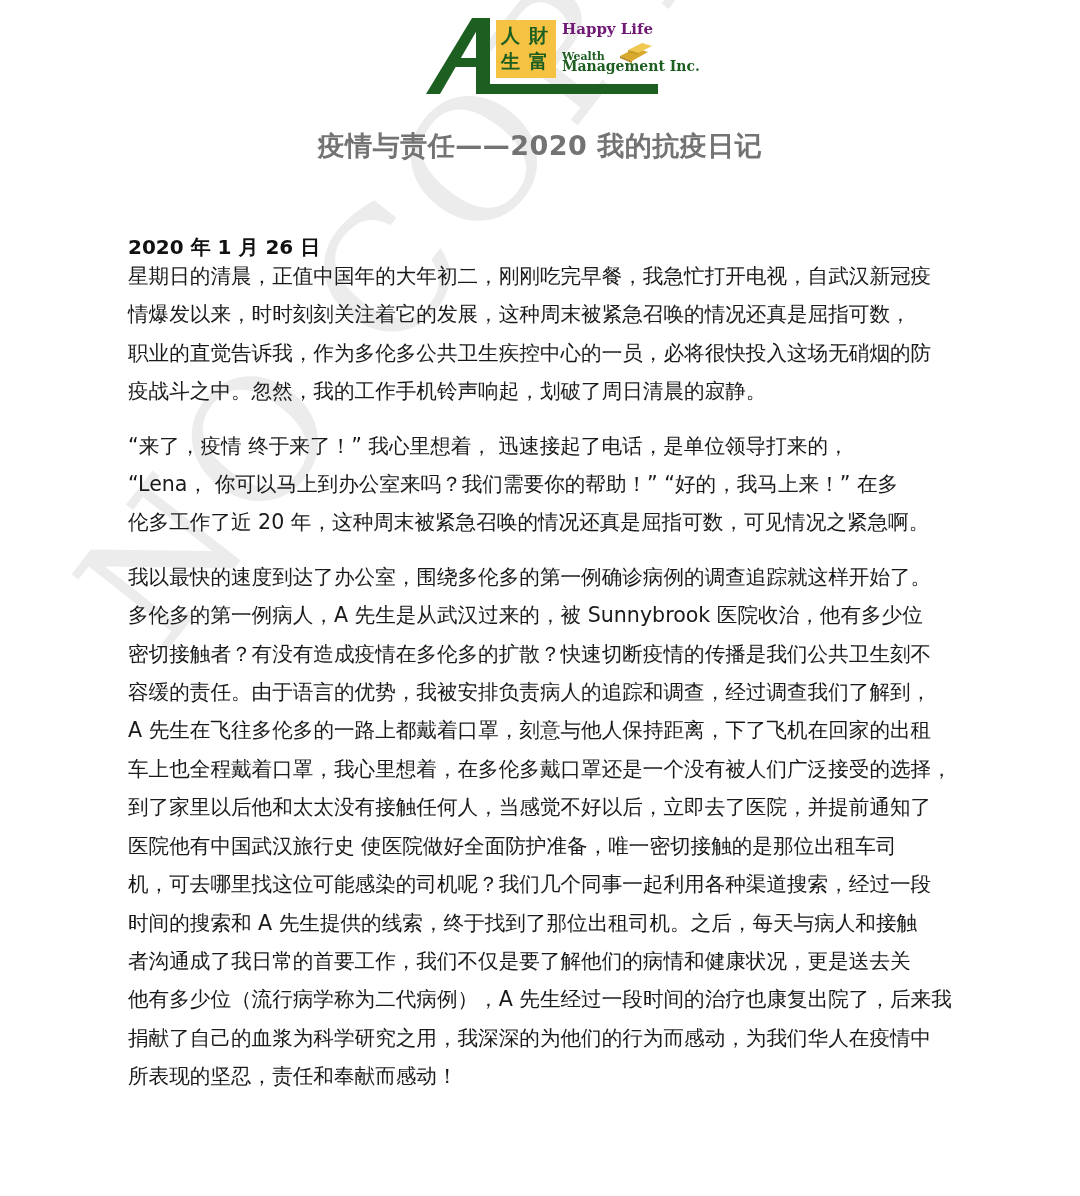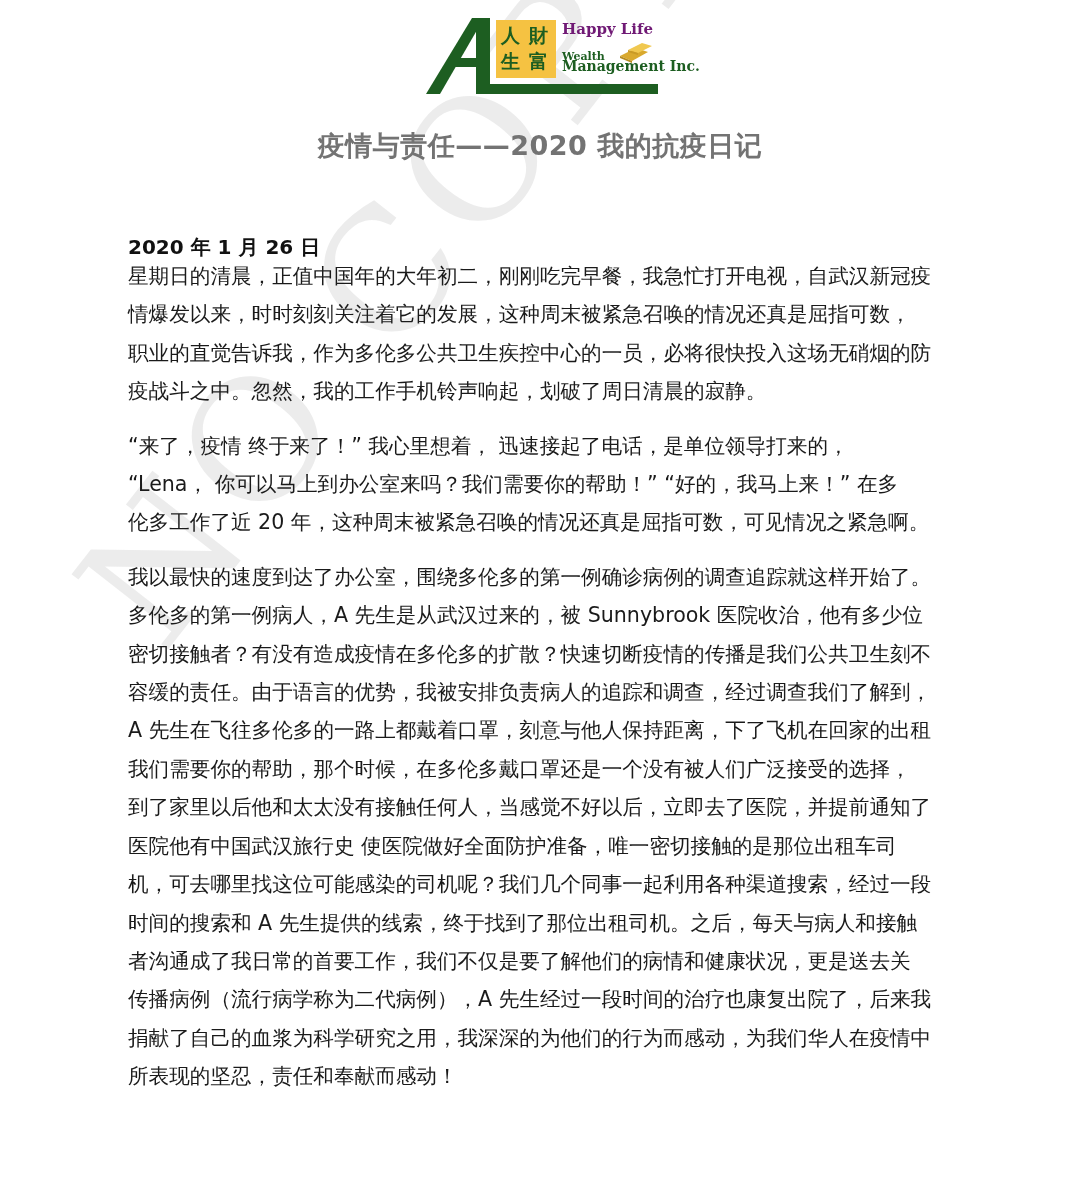--- a/index.html
+++ b/index.html
@@ -169,25 +169,25 @@
       <span class="line"> “来了，疫情 终于来了！”  我心里想着， 迅速接起了电话，是单位领导打来的，</span>
       <span class="line"> “Lena， 你可以马上到办公室来吗？我们需要你的帮助！”  “好的，我马上来！” 在多</span>
       <span class="line">伦多工作了近 20 年，这种周末被紧急召唤的情况还真是屈指可数，可见情况之紧急啊。</span>
     </p>
     <p class="para">
       <span class="line">我以最快的速度到达了办公室，围绕多伦多的第一例确诊病例的调查追踪就这样开始了。</span>
       <span class="line">多伦多的第一例病人，A 先生是从武汉过来的，被 Sunnybrook 医院收治，他有多少位</span>
       <span class="line">密切接触者？有没有造成疫情在多伦多的扩散？快速切断疫情的传播是我们公共卫生刻不</span>
       <span class="line">容缓的责任。由于语言的优势，我被安排负责病人的追踪和调查，经过调查我们了解到，</span>
       <span class="line">A 先生在飞往多伦多的一路上都戴着口罩，刻意与他人保持距离，下了飞机在回家的出租</span>
-      <span class="line">我们需要你的帮助，那个时候，在多伦多戴口罩还是一个没有被人们广泛接受的选择，</span>
+      <span class="line">车上也全程戴着口罩，我心里想着，在多伦多戴口罩还是一个没有被人们广泛接受的选择，</span>
       <span class="line">到了家里以后他和太太没有接触任何人，当感觉不好以后，立即去了医院，并提前通知了</span>
       <span class="line">医院他有中国武汉旅行史 使医院做好全面防护准备，唯一密切接触的是那位出租车司</span>
       <span class="line">机，可去哪里找这位可能感染的司机呢？我们几个同事一起利用各种渠道搜索，经过一段</span>
       <span class="line">时间的搜索和 A 先生提供的线索，终于找到了那位出租司机。之后，每天与病人和接触</span>
       <span class="line">者沟通成了我日常的首要工作，我们不仅是要了解他们的病情和健康状况，更是送去关</span>
-      <span class="line">传播病例（流行病学称为二代病例），A 先生经过一段时间的治疗也康复出院了，后来我</span>
+      <span class="line">他有多少位（流行病学称为二代病例），A 先生经过一段时间的治疗也康复出院了，后来我</span>
       <span class="line">捐献了自己的血浆为科学研究之用，我深深的为他们的行为而感动，为我们华人在疫情中</span>
       <span class="line">所表现的坚忍，责任和奉献而感动！</span>
     </p>
   </div>
 
 </div>
 
 </body></html>

